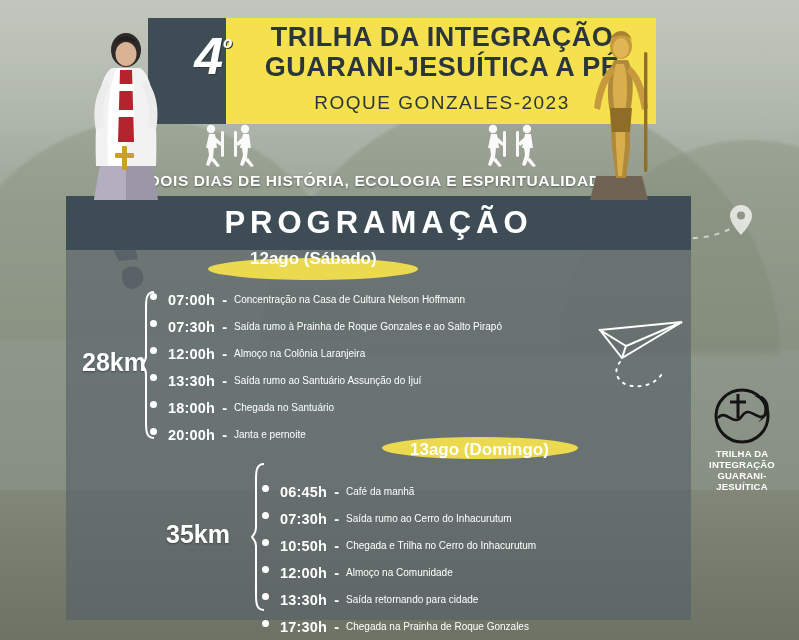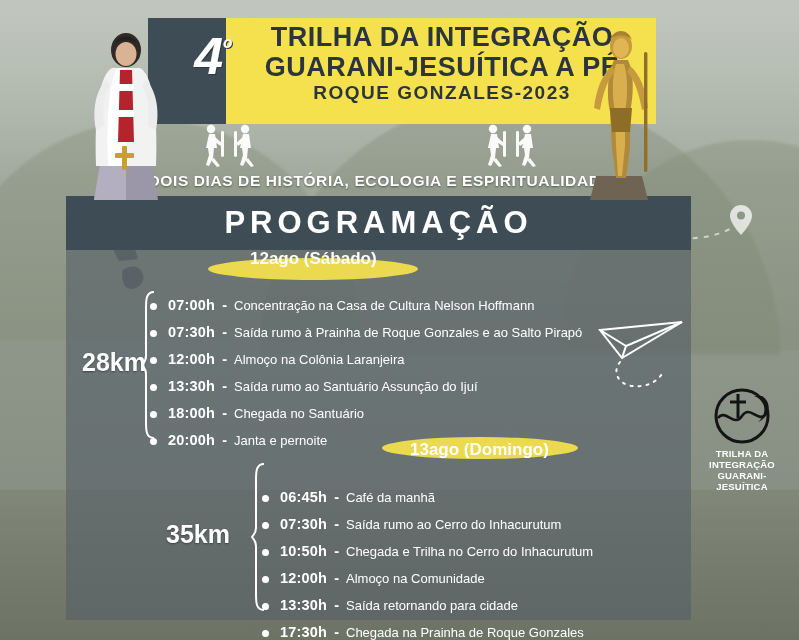--- a/index.html
+++ b/index.html
@@ -60,22 +60,22 @@
     color: #2b353c;
     text-align: center;
   }
   .title-lines .l1,
   .title-lines .l2 {
     font-size: 27px; font-weight: bold; letter-spacing: 0.5px;
     line-height: 30px;
     white-space: nowrap;
   }
   .title-lines .l3 {
-    font-size: 19px; font-weight: bold; letter-spacing: 1.5px;
-    margin-top: 0;
+    font-size: 19px; font-weight: normal; letter-spacing: 1.5px;
+    margin-top: 10px;
     white-space: nowrap;
   }
   .date-chip {
     position: absolute; left: 272px; top: 126px; width: 190px; height: 34px;
     background: #3e4c55;
     z-index: 8;
     display: flex; align-items: center; justify-content: center;
   }
   .date-chip span {
     color: #f5e14e; font-size: 22px; font-weight: bold; font-style: italic;
@@ -156,37 +156,37 @@
 
   .brace {
     position: absolute; z-index: 9;
   }
 
   
   .items { position: absolute; z-index: 9; }
   .items.day1 { left: 150px; top: 286px; width: 470px; }
   .items.day2 { left: 262px; top: 478px; width: 400px; }
   .item {
-    display: flex; align-items: flex-end;
+    display: flex; align-items: center;
     height: 27px;
     color: #ffffff;
     white-space: nowrap;
   }
   .bullet {
     width: 7px; height: 7px; border-radius: 50%;
     background: #ffffff;
     margin-right: 11px;
     flex: 0 0 auto;
     position: relative; top: -3px;
   }
   .item .time {
     font-size: 14.5px; font-weight: bold; letter-spacing: 0.2px;
   }
   .item .dash { font-size: 14.5px; margin: 0 7px; font-weight: bold; }
-  .item .desc { font-size: 13px; }
+  .item .desc { font-size: 10px; }
 
   
   .pin { position: absolute; z-index: 5; opacity: 0.85; }
   .pin.p1 { left: 730px; top: 205px; }
   .pin.p2 { left: 600px; top: 212px; }
   .pin.p3 { left: 665px; top: 222px; }
   .dashed-route { position: absolute; left: 592px; top: 216px; z-index: 5; opacity: 0.8; }
 
   
   .plane { position: absolute; left: 592px; top: 308px; z-index: 10; }

